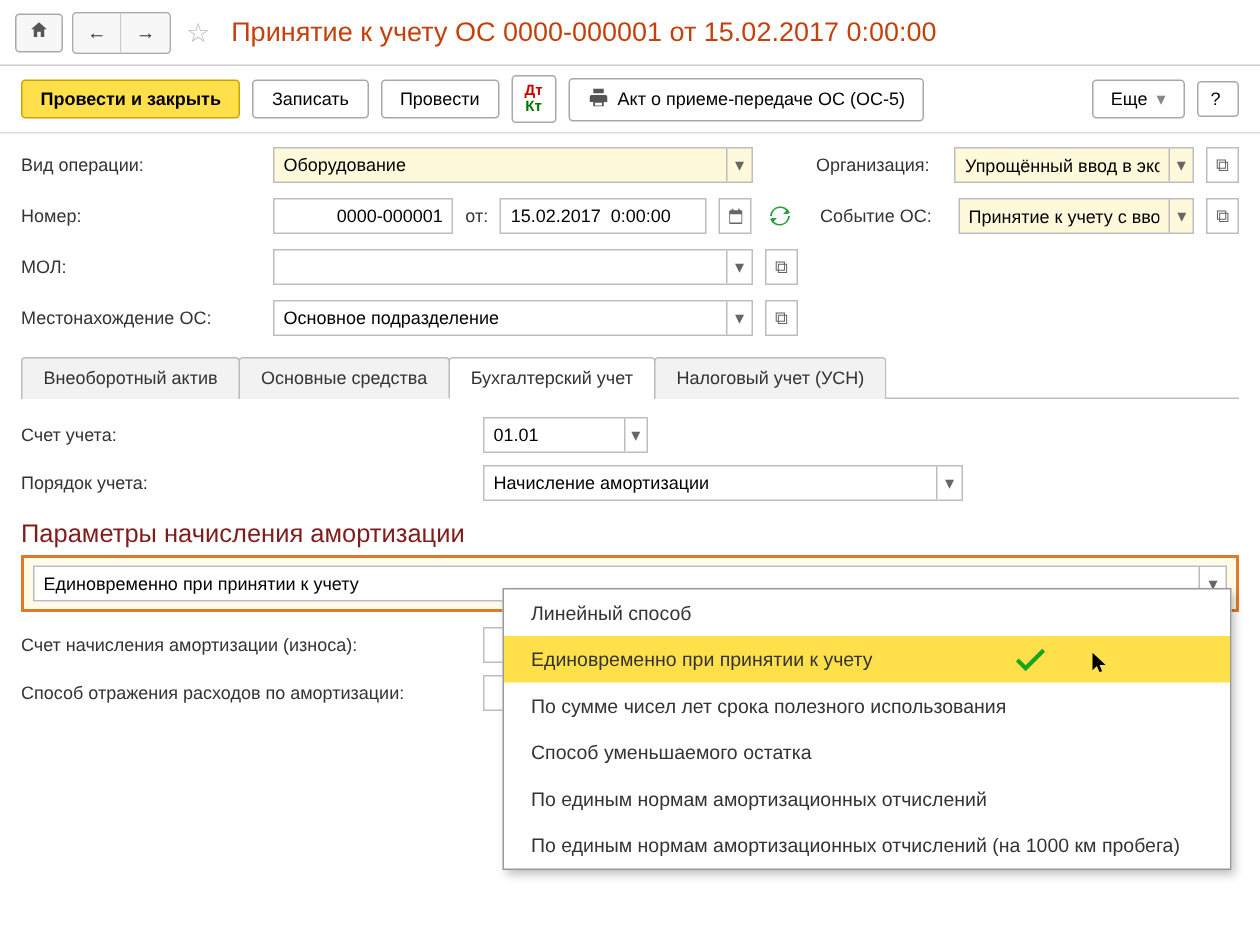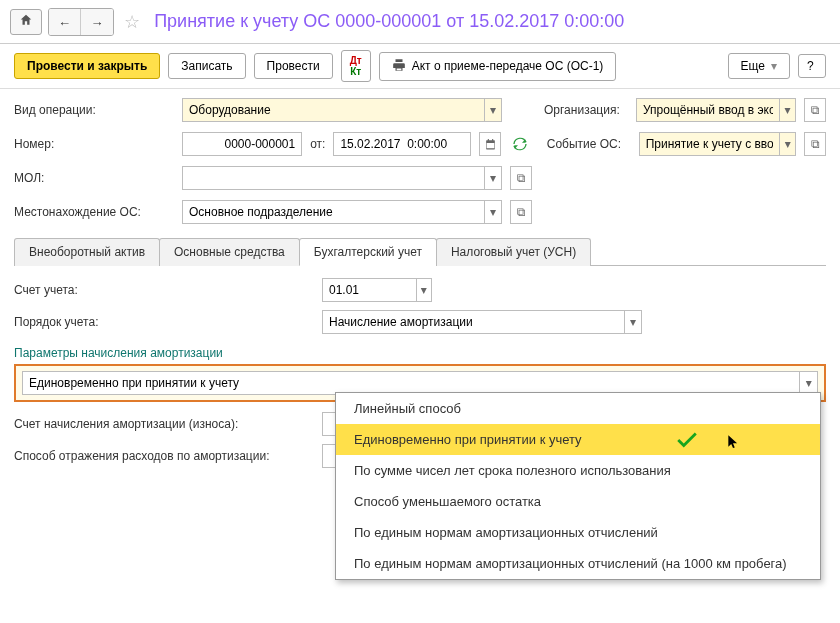--- a/index.html
+++ b/index.html
@@ -31,21 +31,21 @@
     display: inline-flex;
     align-items: center;
     justify-content: center;
     cursor: pointer;
     font-size: 13px;
   }
   .icon-group { display:flex; border:1px solid #aaa; border-radius:3px; overflow:hidden;}
   .icon-group .icon-btn { border:none; border-right:1px solid #ccc; border-radius:0;}
   .icon-group .icon-btn:last-child { border-right:none;}
   .star { color:#bbb; font-size:18px; margin:0 4px;}
-  .title { font-size:18px; color:#8b5cf6; margin-left:4px; white-space:nowrap; overflow:hidden; text-overflow:ellipsis;}
+  .title { font-size:18px; color:#c2410c; margin-left:4px; white-space:nowrap; overflow:hidden; text-overflow:ellipsis;}
   .toolbar {
     display:flex; align-items:center; gap:8px;
     padding: 8px 14px; height:44px;
   }
   .btn {
     border:1px solid #a8a8a8; background:#fff; border-radius:3px;
     padding:5px 12px; cursor:pointer; font-size:12px;
     display:inline-flex; align-items:center; gap:6px;
   }
   .btn-primary { background:#ffe04a; border-color:#c9a400; font-weight:bold;text-align:center;}
@@ -81,21 +81,21 @@
   .tabs {
     display:flex; border-bottom:1px solid #bbb; margin:8px 14px 0 14px;
   }
   .tab {
     border:1px solid #bbb; border-bottom:none; background:#f2f2f2;
     padding:6px 14px; margin-right:-1px; cursor:pointer;
     border-radius:3px 3px 0 0; position:relative; top:1px;
   }
   .tab.active { background:#fff; border-bottom:1px solid #fff;}
   .tab-body { padding:8px 14px;}
-  .section-title { color:#0f766e; font-size:12px; margin:8px 0 4px 0;}
+  .section-title { color:#7f1d1d; font-size:17px; margin:8px 0 4px 0;}
   .highlight-row {
     border:2px solid #e07a2b; background:#fffbe8; padding:5px 6px;
     display:flex; align-items:center; gap:8px; margin-bottom:6px;
   }
   .highlight-row .lbl { min-width:280px;}
   .highlight-row-field{flex:1; display:flex;}
   .row-grid { display:grid; grid-template-columns:300px 1fr; gap:8px; align-items:center; padding:4px 0;}
   .dropdown-panel {
     position:absolute;
     left:335px; top:392px;
@@ -147,21 +147,21 @@
   <button class="btn">Провести</button>
   <button class="btn small">
     <span class="dk-icon"><span class="d">Дт</span><br><span class="k">Кт</span></span>
   </button>
   <button class="btn">
     <span class="printer-icon">
       <svg width="14" height="14" viewBox="0 0 24 24" fill="#555">
           <path d="M6 2h12v5H6zM4 9h16a2 2 0 012 2v6h-4v5H6v-5H2v-6a2 2 0 012-2zm4 9v3h8v-3z"></path>
         </svg>
     </span>
-    <span>Акт о приеме-передаче ОС (ОС-1)</span>
+    <span>Акт о приеме-передаче ОС (ОС-5)</span>
   </button>
   <div class="flex-spacer"></div>
   <button class="btn">
     <span>Еще</span>
     <span style="color:#888;">▾</span>
   </button>
   <button class="btn small" style="width:28px;">?</button>
 </div>
 <div class="hline"></div>
 

